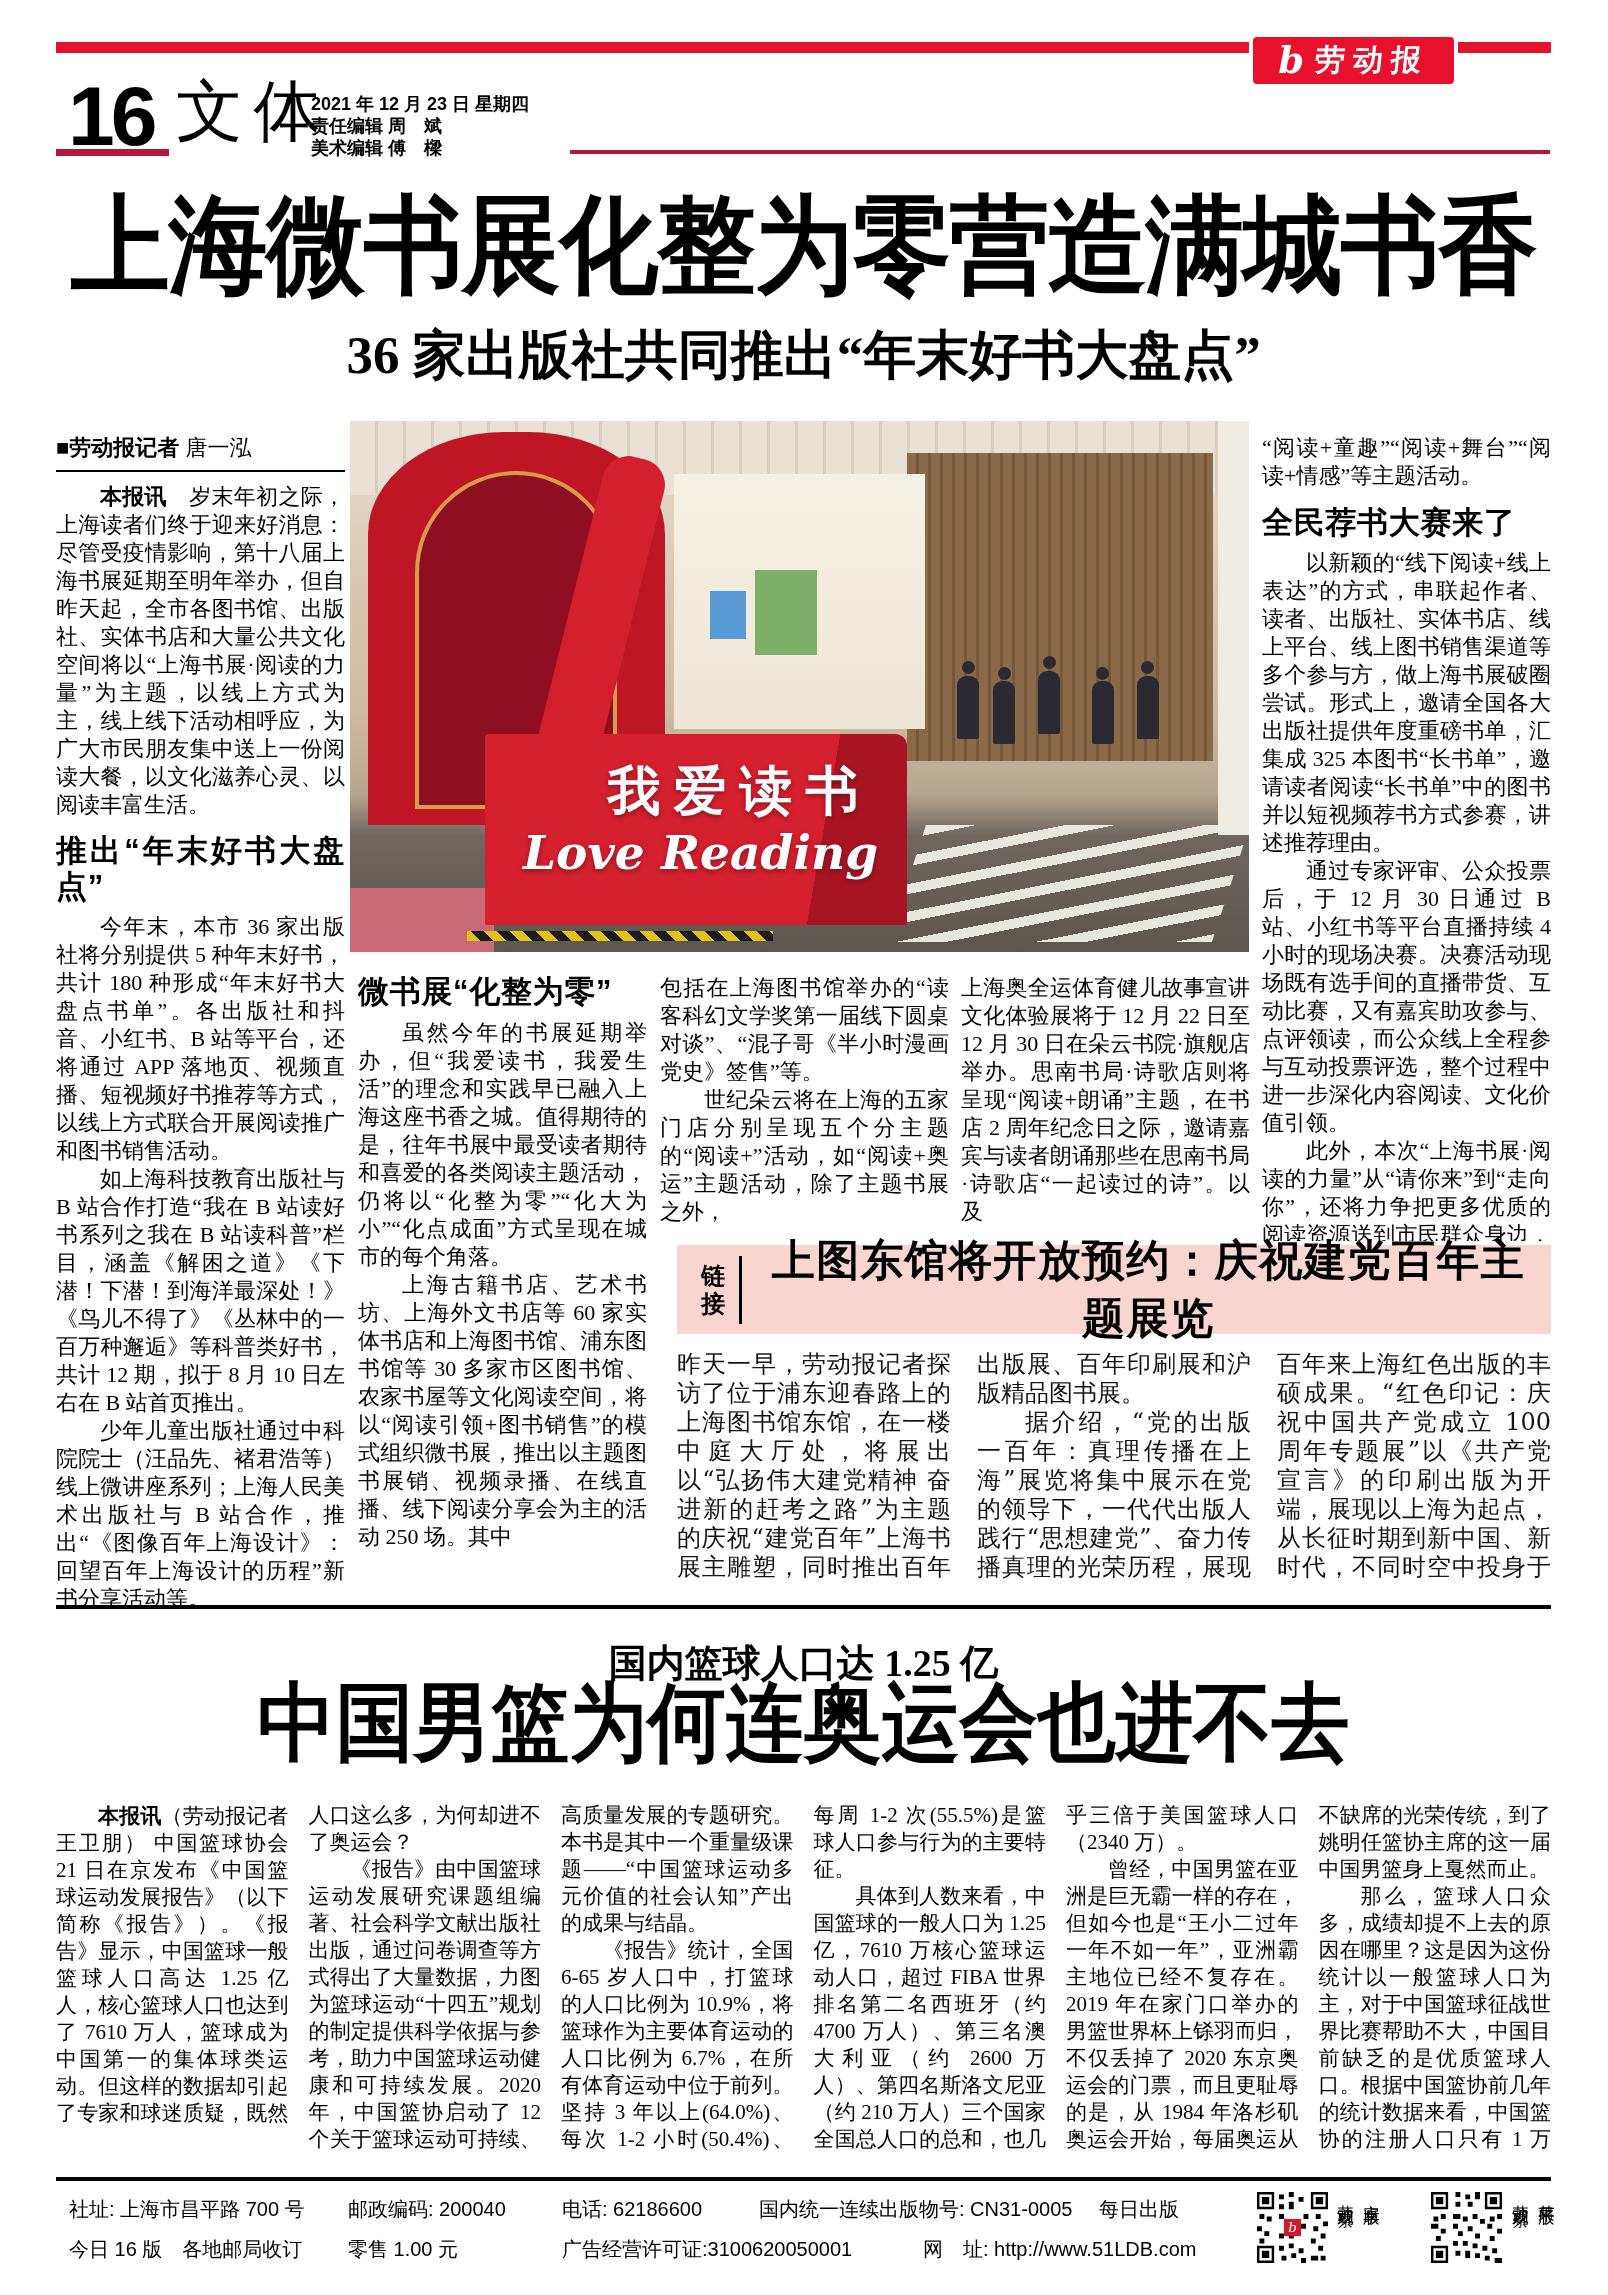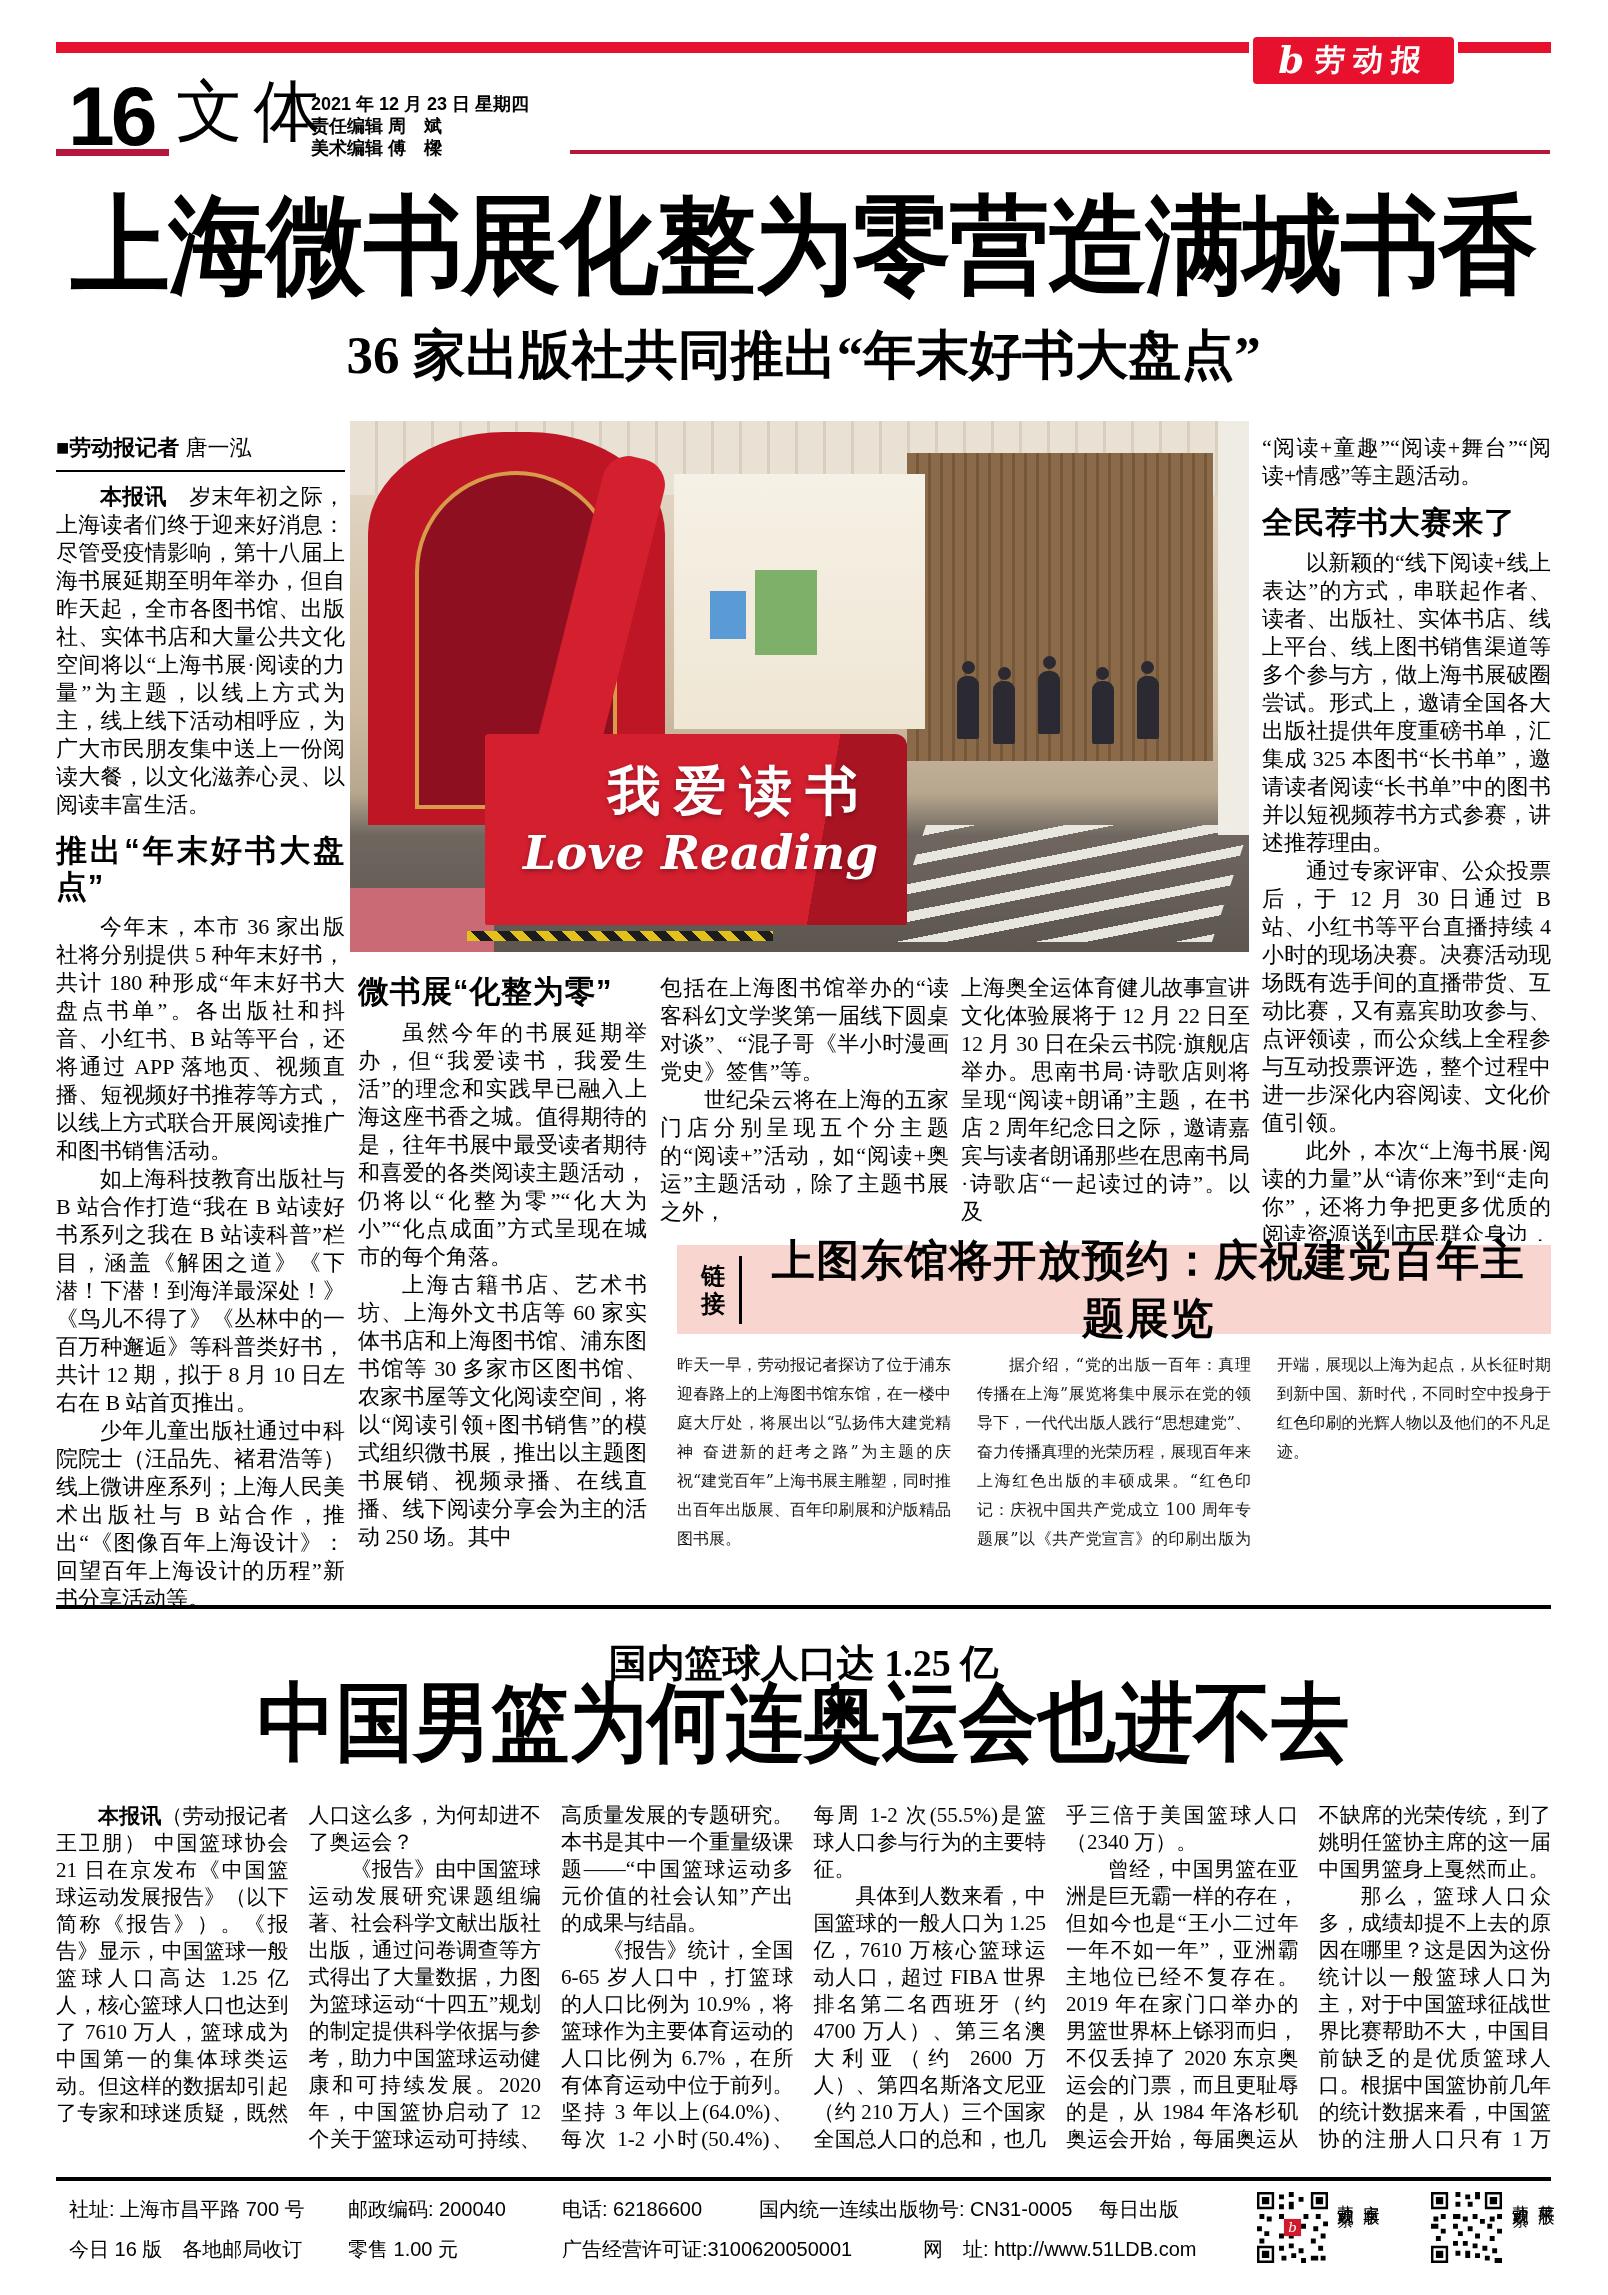--- a/index.html
+++ b/index.html
@@ -87,21 +87,21 @@
 
   
   .linkbox { left:677px; top:1245px; width:874px; height:89px; background:#f8d5cf;
              display:flex; align-items:center; box-sizing:border-box; padding:0 13px; }
   .link-label { width:28px; font-family:"Liberation Sans",sans-serif; font-weight:900;
                 font-size:24px; line-height:28px; word-break:break-all; text-align:center; margin-left:9.2px; }
   .link-divider { width:2.6px; height:68px; background:#000; margin:0 17px 0 12px; }
   .link-title { flex:1; text-align:center; font-weight:900; font-size:43px; letter-spacing:1.3px; }
 
   .kai { left:677px; top:1350px; width:874px; height:255px; column-count:3; column-gap:26px;
-         font-size:16px; line-height:29px; color:#141414; text-align:justify; overflow:hidden;
+         font-size:24px; line-height:29px; color:#141414; text-align:justify; overflow:hidden;
          font-family:"DejaVu Serif",serif; }
 
   
   .story-rule { left:56px; top:1605px; width:1495px; height:4px; background:#000; }
   .kicker2 { left:56px; top:1638px; width:1495px; text-align:center; font-weight:900; font-size:38px; }
   .headline2 { left:56px; top:1684px; width:1495px; text-align:center; font-weight:900;
                font-size:78px; line-height:1; transform:scaleY(1.1); }
   .bb-body { left:56px; top:1802px; width:1495px; height:373px; column-count:6; column-gap:20px;
              font-size:21px; line-height:27px; text-align:justify; overflow:hidden; }
   .bb-body p { margin:0; text-indent:2em; }

